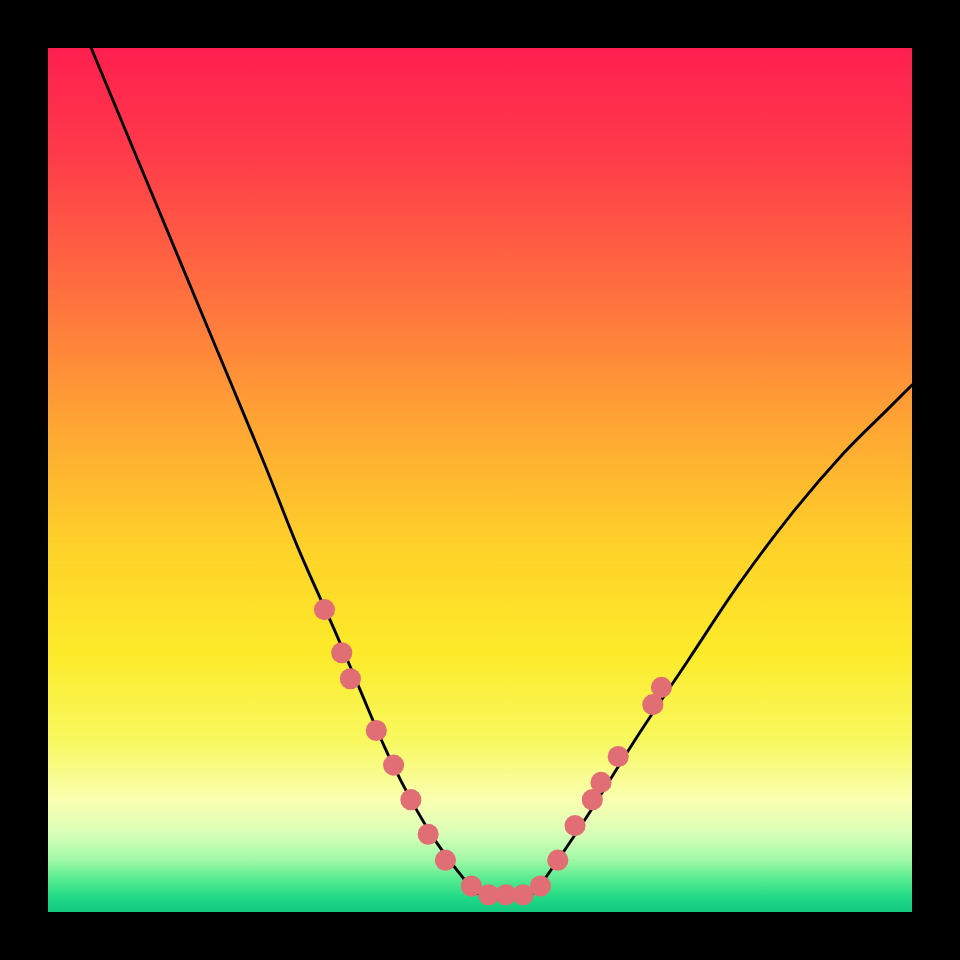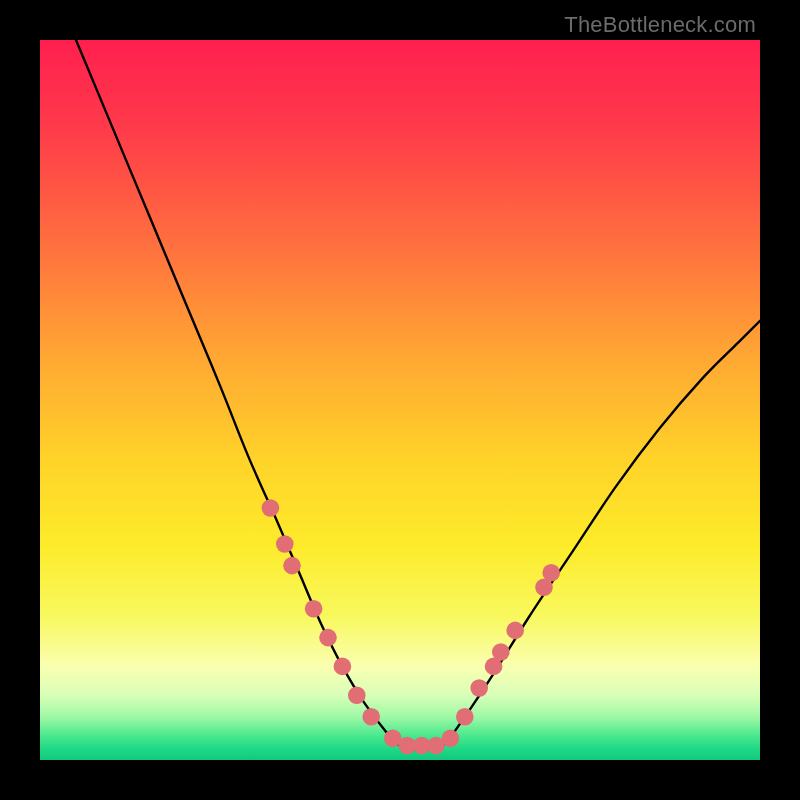--- a/index.html
+++ b/index.html
@@ -31,21 +31,20 @@
     position: absolute;
     inset: 0;
     width: 100%;
     height: 100%;
   }
 </style>
 </head>
 <body>
 
 <div class="stage">
-  <div class="watermark">TheBottleneck.com</div>
   <div class="plot">
     <svg class="gradient-bg" viewBox="0 0 720 720" preserveAspectRatio="none">
       <defs>
         <linearGradient id="bg-grad" x1="0" y1="0" x2="0" y2="1">
             <stop offset="0.00%" stop-color="#ff1f4f"></stop>
             <stop offset="12.00%" stop-color="#ff3a4a"></stop>
             <stop offset="28.00%" stop-color="#ff6e3f"></stop>
             <stop offset="44.00%" stop-color="#ffa733"></stop>
             <stop offset="58.00%" stop-color="#ffd229"></stop>
             <stop offset="70.00%" stop-color="#fdeb2a"></stop>

